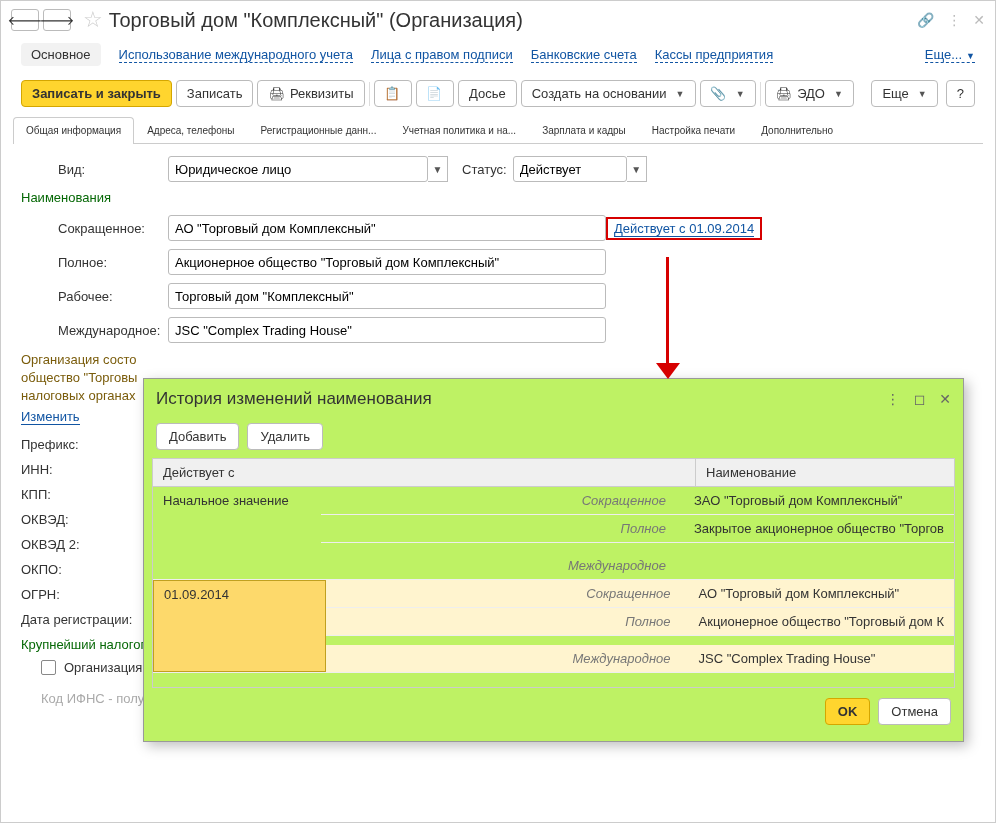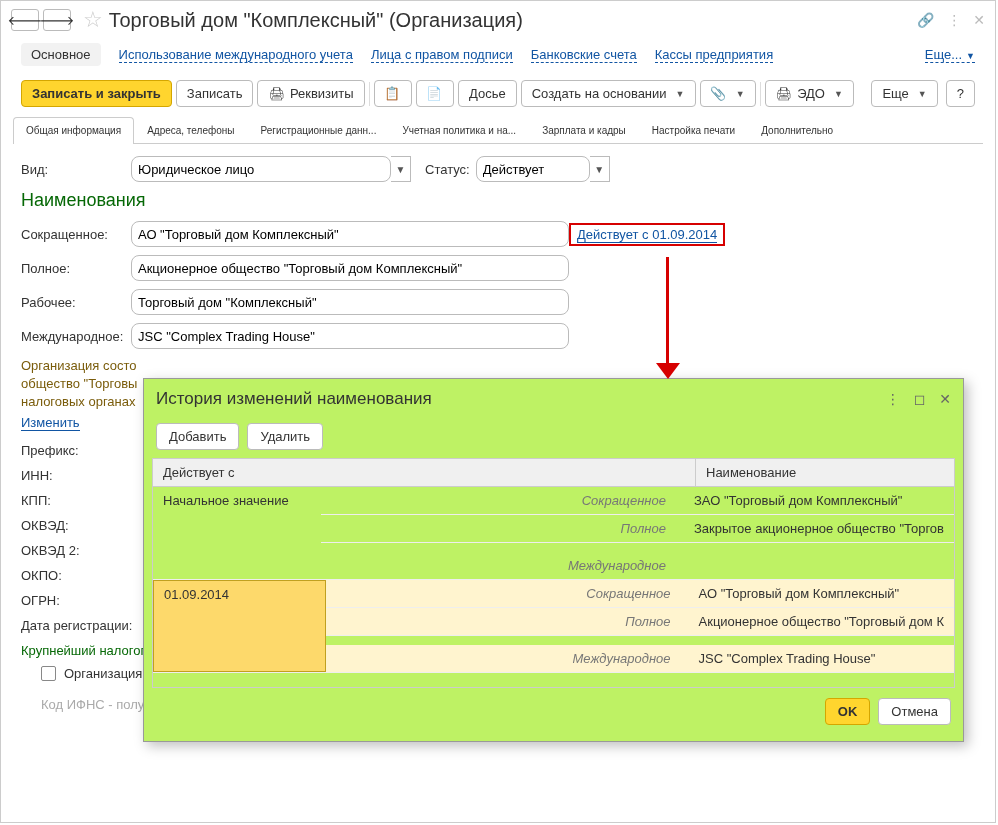--- a/index.html
+++ b/index.html
@@ -30,25 +30,25 @@
   .tri { font-size:9px; margin-left:4px; color:#555; }
 
   
   .tabs { display:flex; border-bottom:1px solid #ccc; margin:0 12px; }
   .tab { padding:7px 12px; border:1px solid transparent; border-bottom:none; cursor:pointer; font-size:10px; color:#333; }
   .tab.active { border-color:#ccc; background:#fff; border-top-left-radius:4px; border-top-right-radius:4px; margin-bottom:-1px; }
 
   
   .form-body { padding: 12px 20px; }
   .row { display:flex; align-items:center; margin-bottom:8px; }
-  .lbl { width:110px; color:#333; }
-  .inp { border:1px solid #bbb; padding:4px 6px; border-radius:8px; font-size:13px; height:26px; }
+  .lbl { width:110px; color:#333;margin-left:37px; }
+  .inp { border:1px solid #bbb; padding:4px 6px; border-radius:3px; font-size:13px; height:26px; }
   .sel-wrap { display:flex; }
   .sel-btn { width:20px; height:26px; border:1px solid #bbb; border-left:none; display:flex; align-items:center; justify-content:center; font-size:10px; color:#555; }
-  .section-head { color:#066806; font-size:18px; margin: 6px 0 10px 0; }
+  .section-head { color:#066806; font-size:13px; margin: 6px 0 10px 0; }
   .hist-link { color:#1155a3; border-bottom:1px solid #1155a3; cursor:pointer; margin-left:18px; }
   .hist-box { border:2px solid #d60000; padding:2px 6px; }
 
   .org-desc { color:#7a5c0b; margin-top:8px; line-height:18px; }
   .chg-link { color:#1155a3; border-bottom:1px solid #1155a3; cursor:pointer; display:inline-block; margin:4px 0 12px 0; }
 
   .detail-row { display:flex; margin-bottom:10px; }
   .detail-lbl { width:130px; color:#333; }
   .green-lbl { color:#066806; margin-bottom:8px; }
   .chk-row { display:flex; align-items:center; gap:8px; margin-bottom:10px; margin-left:20px; }

